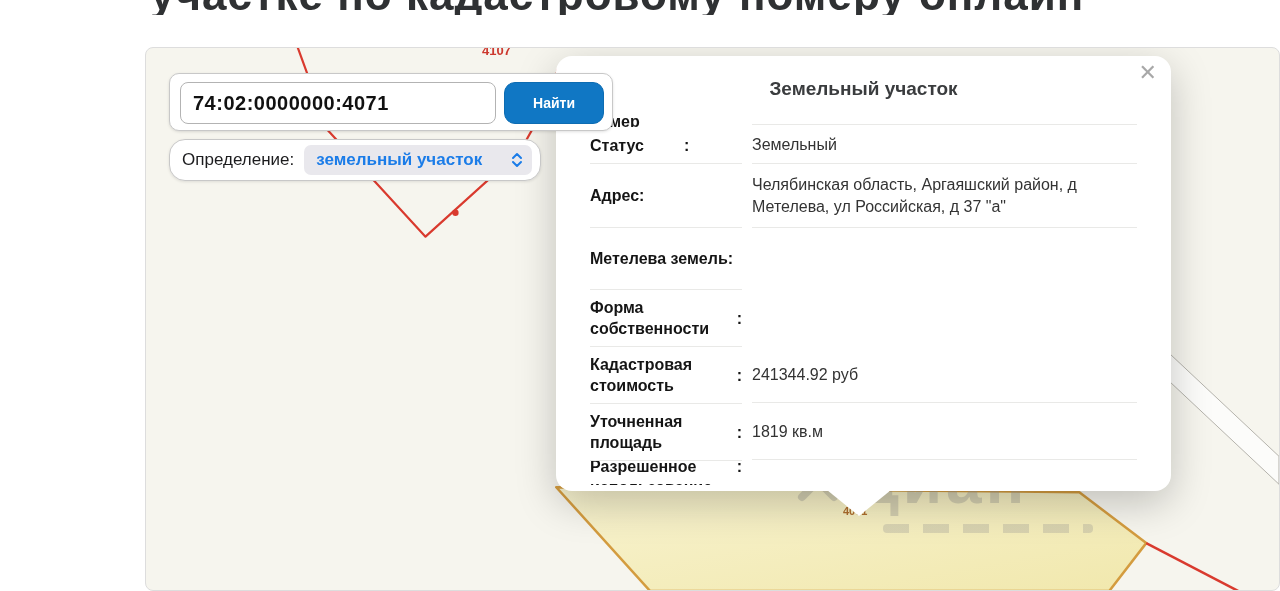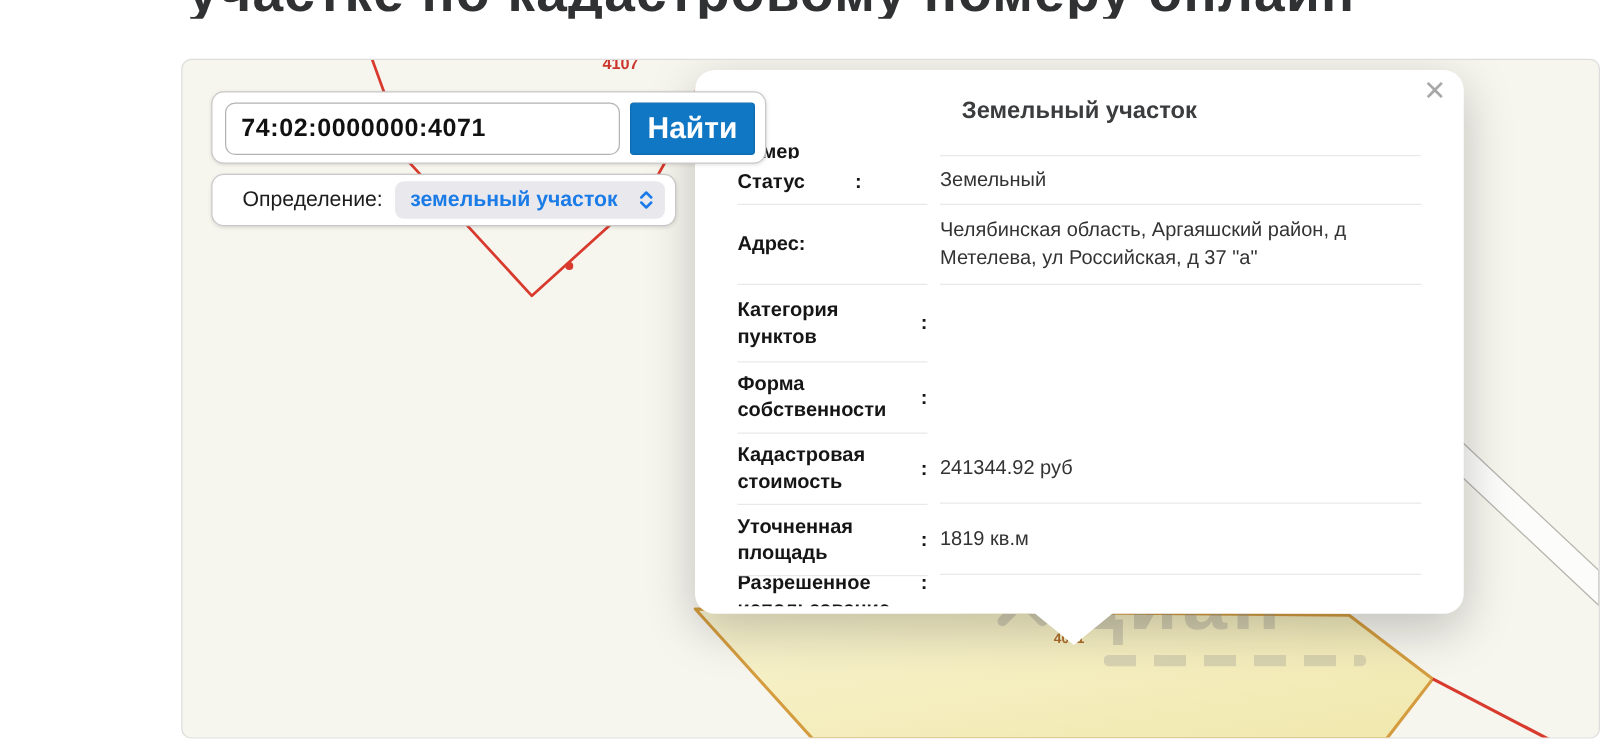--- a/index.html
+++ b/index.html
@@ -39,27 +39,27 @@
     background:repeating-linear-gradient(90deg,rgba(165,162,152,.35) 0 26px,transparent 26px 40px);
     border-radius:4px;}
 
   
   .searchbar{position:absolute;left:23px;top:25px;width:444px;height:58px;background:#fff;
     border:1px solid #c8c8c8;border-radius:10px;z-index:30;box-shadow:0 1px 3px rgba(0,0,0,.12);}
   .search-input{position:absolute;left:10px;top:8px;width:316px;height:42px;border:1px solid #b3b3b3;
     border-radius:8px;font-family:inherit;font-size:20px;font-weight:700;color:#111;
     padding:0 12px;letter-spacing:.5px;outline:none;background:#fff;}
   .search-btn{position:absolute;left:334px;top:8px;width:100px;height:42px;border:1px solid #0d6cb2;
-    border-radius:3px;background:var(--accent-blue);color:#fff;font-family:inherit;
-    font-size:24px;font-weight:700;cursor:pointer;}
+    border-radius:11px;background:var(--accent-blue);color:#fff;font-family:inherit;
+    font-size:14px;font-weight:700;cursor:pointer;}
 
   
   .filterbar{position:absolute;left:23px;top:91px;width:372px;height:42px;background:#fff;
-    border:1px solid #c8c8c8;border-radius:10px;z-index:30;display:flex;align-items:center;
-    padding:0 8px 0 24px;box-shadow:0 1px 3px rgba(0,0,0,.10);}
+    border:1px solid #c8c8c8;border-radius:16px;z-index:30;display:flex;align-items:center;
+    padding:0 8px 0 12px;box-shadow:0 1px 3px rgba(0,0,0,.10);}
   .filter-label{font-size:17px;color:#1c1c1e;margin-right:10px;}
   .select-pill{flex:1;height:30px;background:#e9e8ed;border-radius:7px;display:flex;
     align-items:center;padding:0 8px 0 12px;cursor:pointer;}
   .select-pill .sel-text{flex:1;font-size:17px;font-weight:600;color:var(--select-blue);}
   .sel-chevrons{width:14px;height:16px;}
 
   
   .popup{position:absolute;left:410px;top:8px;width:615px;height:435px;background:#fff;
     border-radius:16px;z-index:20;box-shadow:0 12px 40px rgba(0,0,0,.22);padding:0 34px;}
   .popup-arrow{position:absolute;left:271px;bottom:-25px;width:0;height:0;
@@ -166,21 +166,21 @@
         <div class="prow row-address">
           <div>
               <span class="plabel">Адрес</span>
               <span class="plabel colon">:</span>
             </div>
           <div class="pvalue">Челябинская область, Аргаяшский район, д Метелева, ул Российская, д 37 "а"</div>
         </div>
 
         <div class="prow row-category">
           <div>
-              <span class="plabel">Категория пунктов</span>
+              <span class="plabel">Метелева земель</span>
               <span class="plabel colon">:</span>
             </div>
         </div>
 
         <div class="prow row-ownership">
           <div>
               <span class="plabel">Форма собственности</span>
               <span class="plabel colon">:</span>
             </div>
         </div>

